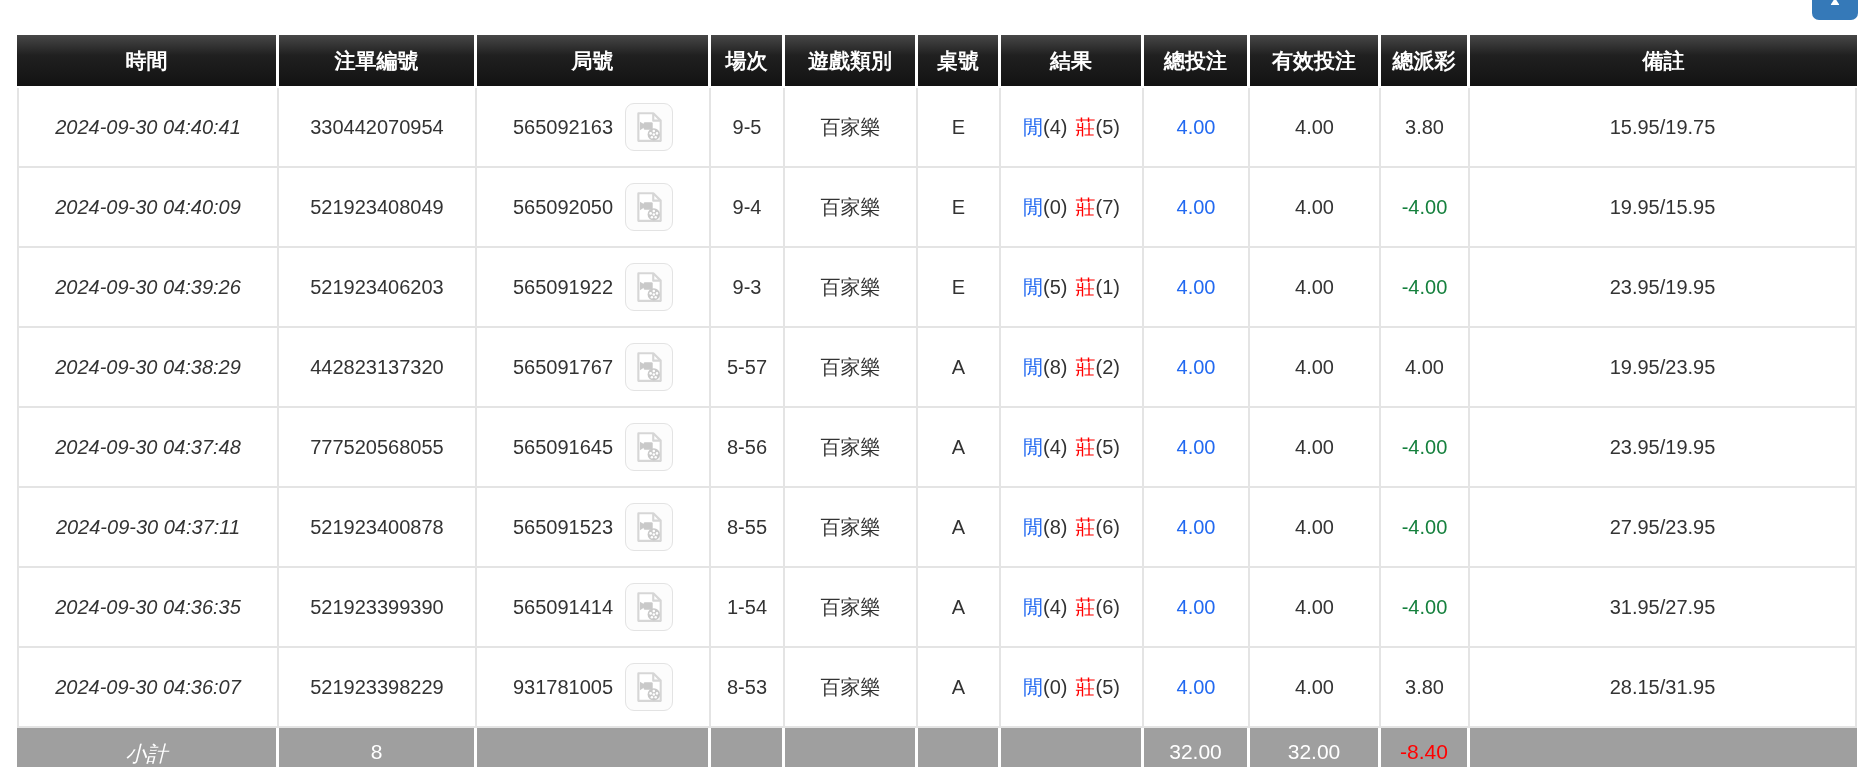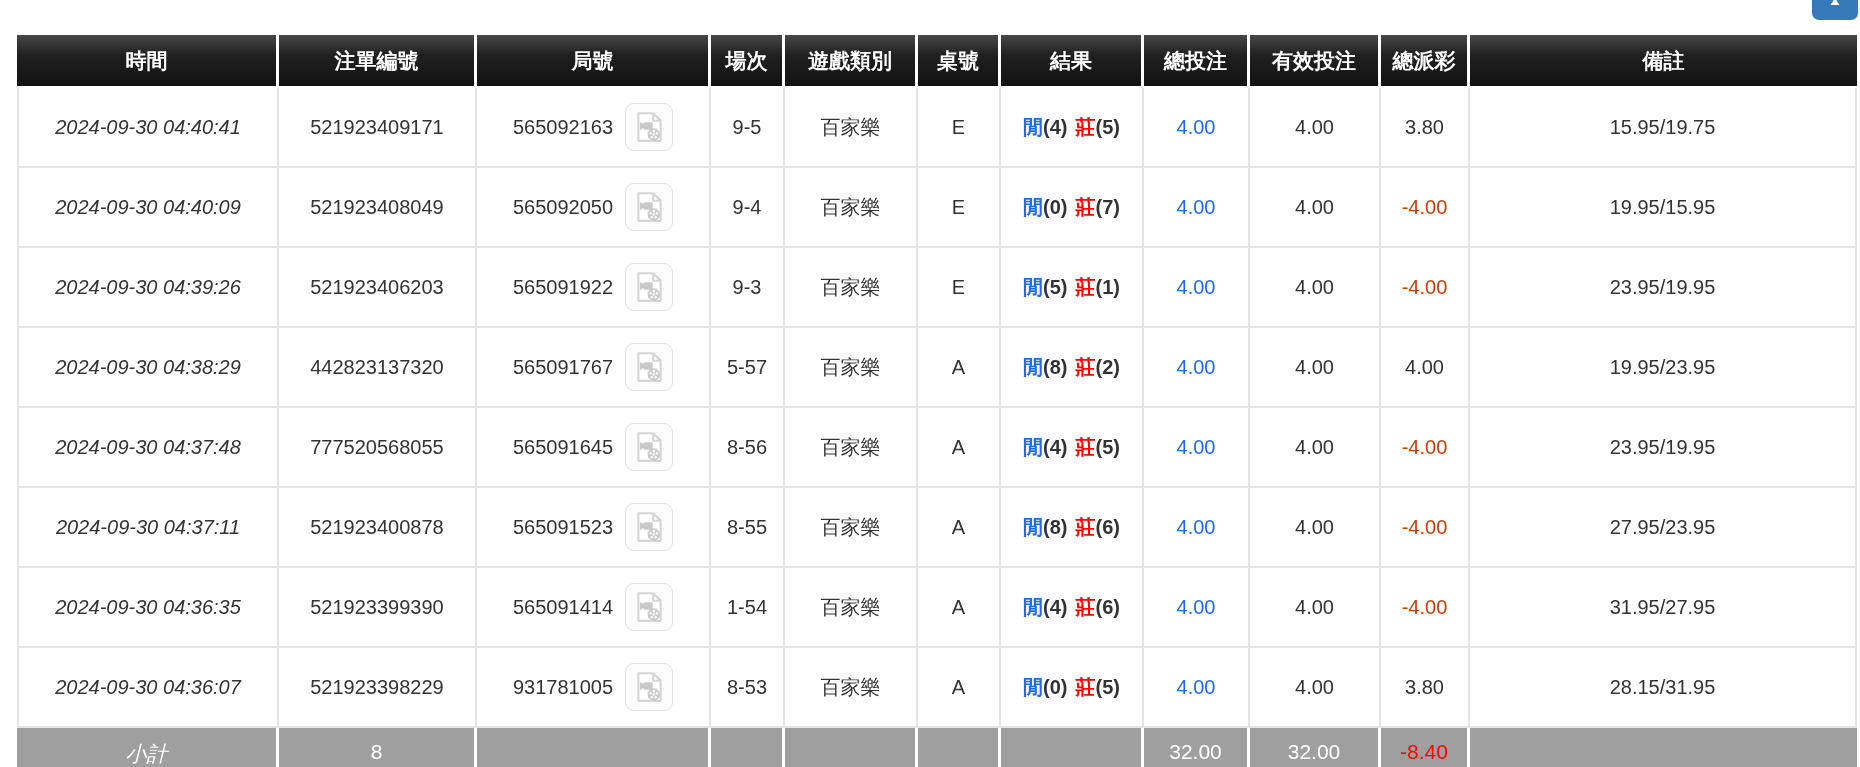--- a/index.html
+++ b/index.html
@@ -36,24 +36,24 @@
   th:last-child{border-right:none;}
   td{
     height:78px;padding:0;text-align:center;vertical-align:middle;
     font-size:20px;color:#333333;background:#ffffff;
     border-right:2px solid #e4e4e4;border-bottom:2px solid #e4e4e4;
     overflow:hidden;white-space:nowrap;
   }
   tr td:first-child{border-left:2px solid #e4e4e4;font-style:italic;}
 
   .blue{color:#2269f1;}
-  .red{color:#c2410c;}
+  .red{color:#15803d;}
   .player{color:#2269f1;}
   .banker{color:#ff0000;}
-  .res-group{margin:0 4px;font-weight:bold;}
+  .res-group{margin:0 4px;}
   .pts{color:#333333;}
 
   
   .round-no{vertical-align:middle;margin-top:28px;}
   .video-btn{
     display:inline-block;vertical-align:middle;margin-left:12px;
     width:48px;height:48px;border:1px solid #e3e3e3;border-radius:9px;
     background:#fcfcfc;cursor:pointer;padding:0;line-height:0;
   }
 
@@ -98,21 +98,21 @@
       <th>結果</th>
       <th>總投注</th>
       <th>有效投注</th>
       <th>總派彩</th>
       <th>備註</th>
     </tr>
   </thead>
   <tbody id="rows">
   <tr class="data-row">
     <td>2024-09-30 04:40:41</td>
-    <td>521923409171</td>
+    <td>330442070954</td>
     <td>
       <span class="round-no">565092163</span><button class="video-btn"><svg width="34" height="34" viewBox="0 0 32 32">
           <path d="M6 3 h14 l7 7 v19 H6 z" fill="#ffffff" stroke="#d6d6d6" stroke-width="2" stroke-linejoin="round"></path>
           <path d="M20 3 v7 h7" fill="none" stroke="#d6d6d6" stroke-width="2" stroke-linejoin="round"></path>
           <path d="M11.5 13.5 l-4 -2.5 v8 l4 -2.5 z" fill="#c9c9c9"></path>
           <rect x="11" y="11.5" width="8.5" height="7" rx="1.2" fill="#c9c9c9"></rect>
           <circle cx="20.5" cy="23" r="5.8" fill="#c9c9c9"></circle>
           <circle cx="20.5" cy="23" r="1.2" fill="#ffffff"></circle>
           <circle cx="20.5" cy="19.8" r="1.2" fill="#ffffff"></circle>
           <circle cx="17.5" cy="22" r="1.2" fill="#ffffff"></circle>

